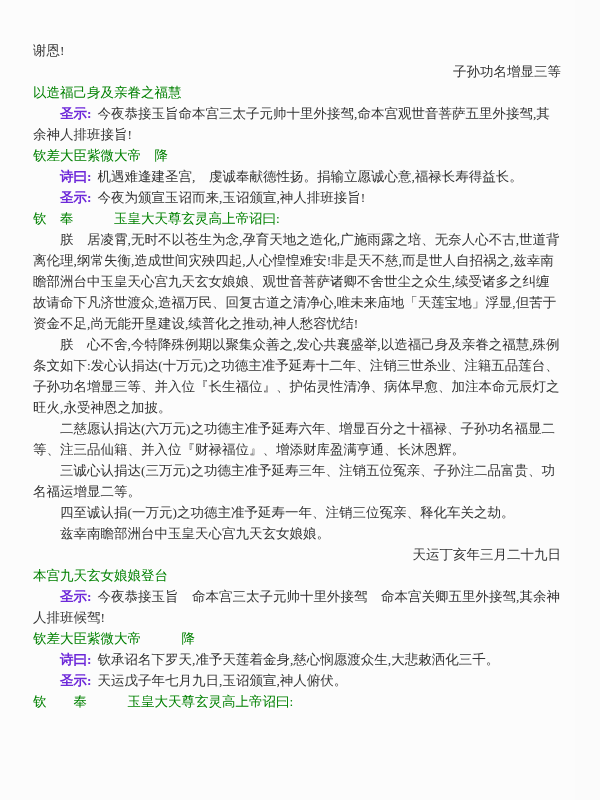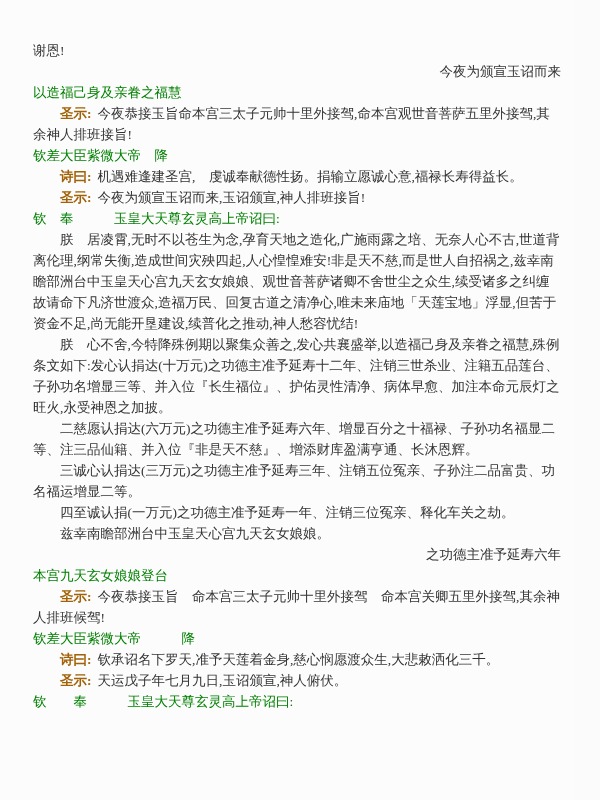--- a/index.html
+++ b/index.html
@@ -24,58 +24,58 @@
     margin: 0;
     font-size: 13.5px;
     line-height: 21px;
     font-weight: normal;
   }
   .heading {
     color: #008000;
     font-weight: bold;
   }
   .label {
-    color: #a16207;
+    color: #6d28d9;
     font-weight: bold;
     padding-right: 6px;
   }
   .date {
     text-align: right;
   }
   .ind2 { text-indent: 2em; }
   .mt14 { margin-top: 14px; }
   .mt13 { margin-top: 13px; }
   .mt8  { margin-top: 8px; }
   .mt6  { margin-top: 6px; }
   .mt4  { margin-top: 4px; }
   .mt2  { margin-top: 2px; }
 </style>
 </head>
 <body>
 
 <div class="page">
 
   <p>谢恩!</p>
-  <p class="date">今夜为颁宣玉诏而来</p>
+  <p class="date">子孙功名增显三等</p>
 
   <h2 class="heading mt14">以造福己身及亲眷之福慧</h2>
   <p class="ind2"><span class="label">圣示:</span><span>今夜恭接玉旨命本宫三太子元帅十里外接驾,命本宫观世音菩萨五里外接驾,其余神人排班接旨!</span></p>
 
   <h2 class="heading mt13">钦差大臣紫微大帝　降</h2>
   <p class="ind2"><span class="label">诗曰:</span><span>机遇难逢建圣宫,　虔诚奉献德性扬。捐输立愿诚心意,福禄长寿得益长。</span></p>
   <p class="ind2"><span class="label">圣示:</span><span>今夜为颁宣玉诏而来,玉诏颁宣,神人排班接旨!</span></p>
 
   <h2 class="heading mt6">钦　奉　　　玉皇大天尊玄灵高上帝诏曰:</h2>
   <p class="ind2">朕　居凌霄,无时不以苍生为念,孕育天地之造化,广施雨露之培、无奈人心不古,世道背离伦理,纲常失衡,造成世间灾殃四起,人心惶惶难安!非是天不慈,而是世人自招祸之,兹幸南瞻部洲台中玉皇天心宫九天玄女娘娘、观世音菩萨诸卿不舍世尘之众生,续受诸多之纠缠故请命下凡济世渡众,造福万民、回复古道之清净心,唯未来庙地「天莲宝地」浮显,但苦于资金不足,尚无能开垦建设,续普化之推动,神人愁容忧结!</p>
   <p class="ind2">朕　心不舍,今特降殊例期以聚集众善之,发心共襄盛举,以造福己身及亲眷之福慧,殊例条文如下:发心认捐达(十万元)之功德主准予延寿十二年、注销三世杀业、注籍五品莲台、子孙功名增显三等、并入位『长生福位』、护佑灵性清净、病体早愈、加注本命元辰灯之旺火,永受神恩之加披。</p>
-  <p class="ind2">二慈愿认捐达(六万元)之功德主准予延寿六年、增显百分之十福禄、子孙功名福显二等、注三品仙籍、并入位『非是天不慈』、增添财库盈满亨通、长沐恩辉。</p>
+  <p class="ind2">二慈愿认捐达(六万元)之功德主准予延寿六年、增显百分之十福禄、子孙功名福显二等、注三品仙籍、并入位『财禄福位』、增添财库盈满亨通、长沐恩辉。</p>
   <p class="ind2">三诚心认捐达(三万元)之功德主准予延寿三年、注销五位冤亲、子孙注二品富贵、功名福运增显二等。</p>
   <p class="ind2">四至诚认捐(一万元)之功德主准予延寿一年、注销三位冤亲、释化车关之劫。</p>
   <p class="ind2">兹幸南瞻部洲台中玉皇天心宫九天玄女娘娘。</p>
-  <p class="date">之功德主准予延寿六年</p>
+  <p class="date">天运丁亥年三月二十九日</p>
 
   <h2 class="heading mt8">本宫九天玄女娘娘登台</h2>
   <p class="ind2"><span class="label">圣示:</span><span>今夜恭接玉旨　命本宫三太子元帅十里外接驾　命本宫关卿五里外接驾,其余神人排班候驾!</span></p>
 
   <h2 class="heading mt4">钦差大臣紫微大帝　　　降</h2>
   <p class="ind2"><span class="label">诗曰:</span><span>钦承诏名下罗天,准予天莲着金身,慈心悯愿渡众生,大悲敕洒化三千。</span></p>
   <p class="ind2"><span class="label">圣示:</span><span>天运戊子年七月九日,玉诏颁宣,神人俯伏。</span></p>
 
   <h2 class="heading mt2">钦　　奉　　　玉皇大天尊玄灵高上帝诏曰:</h2>
 

